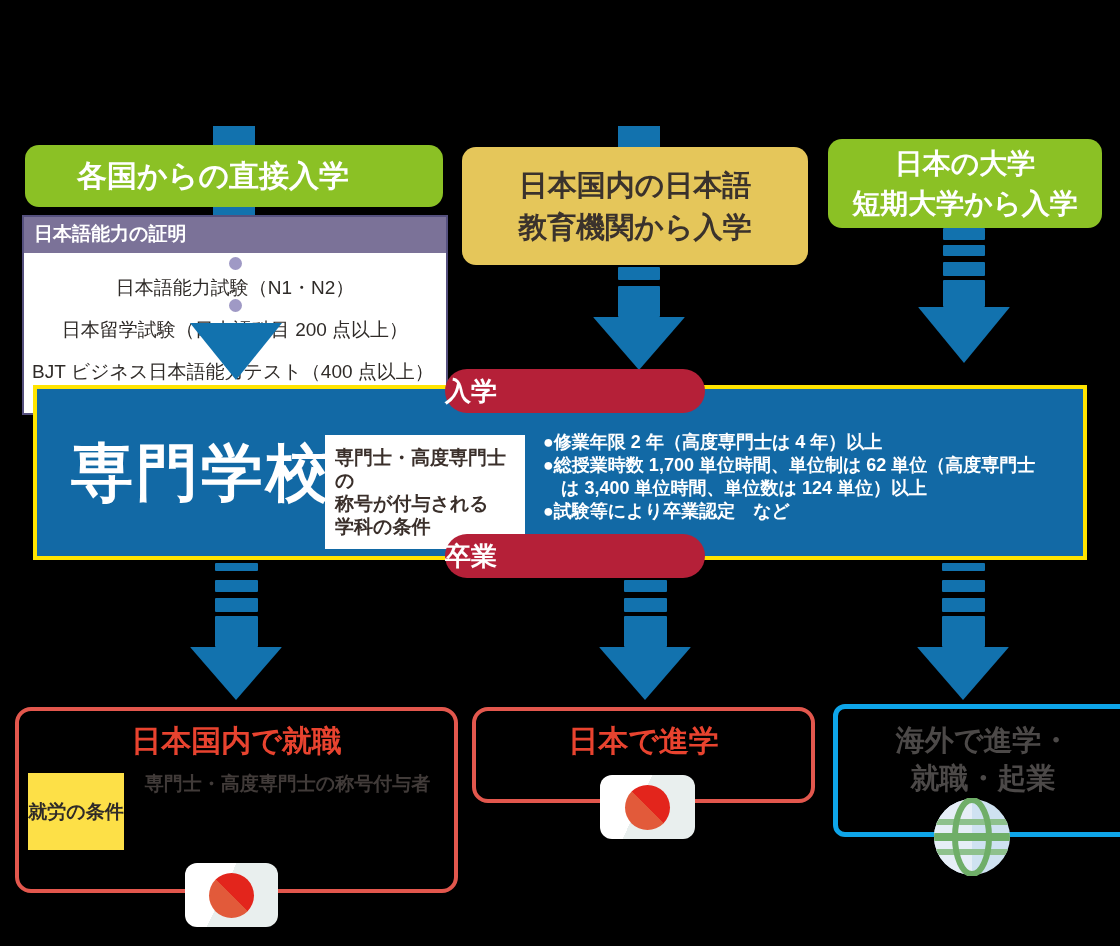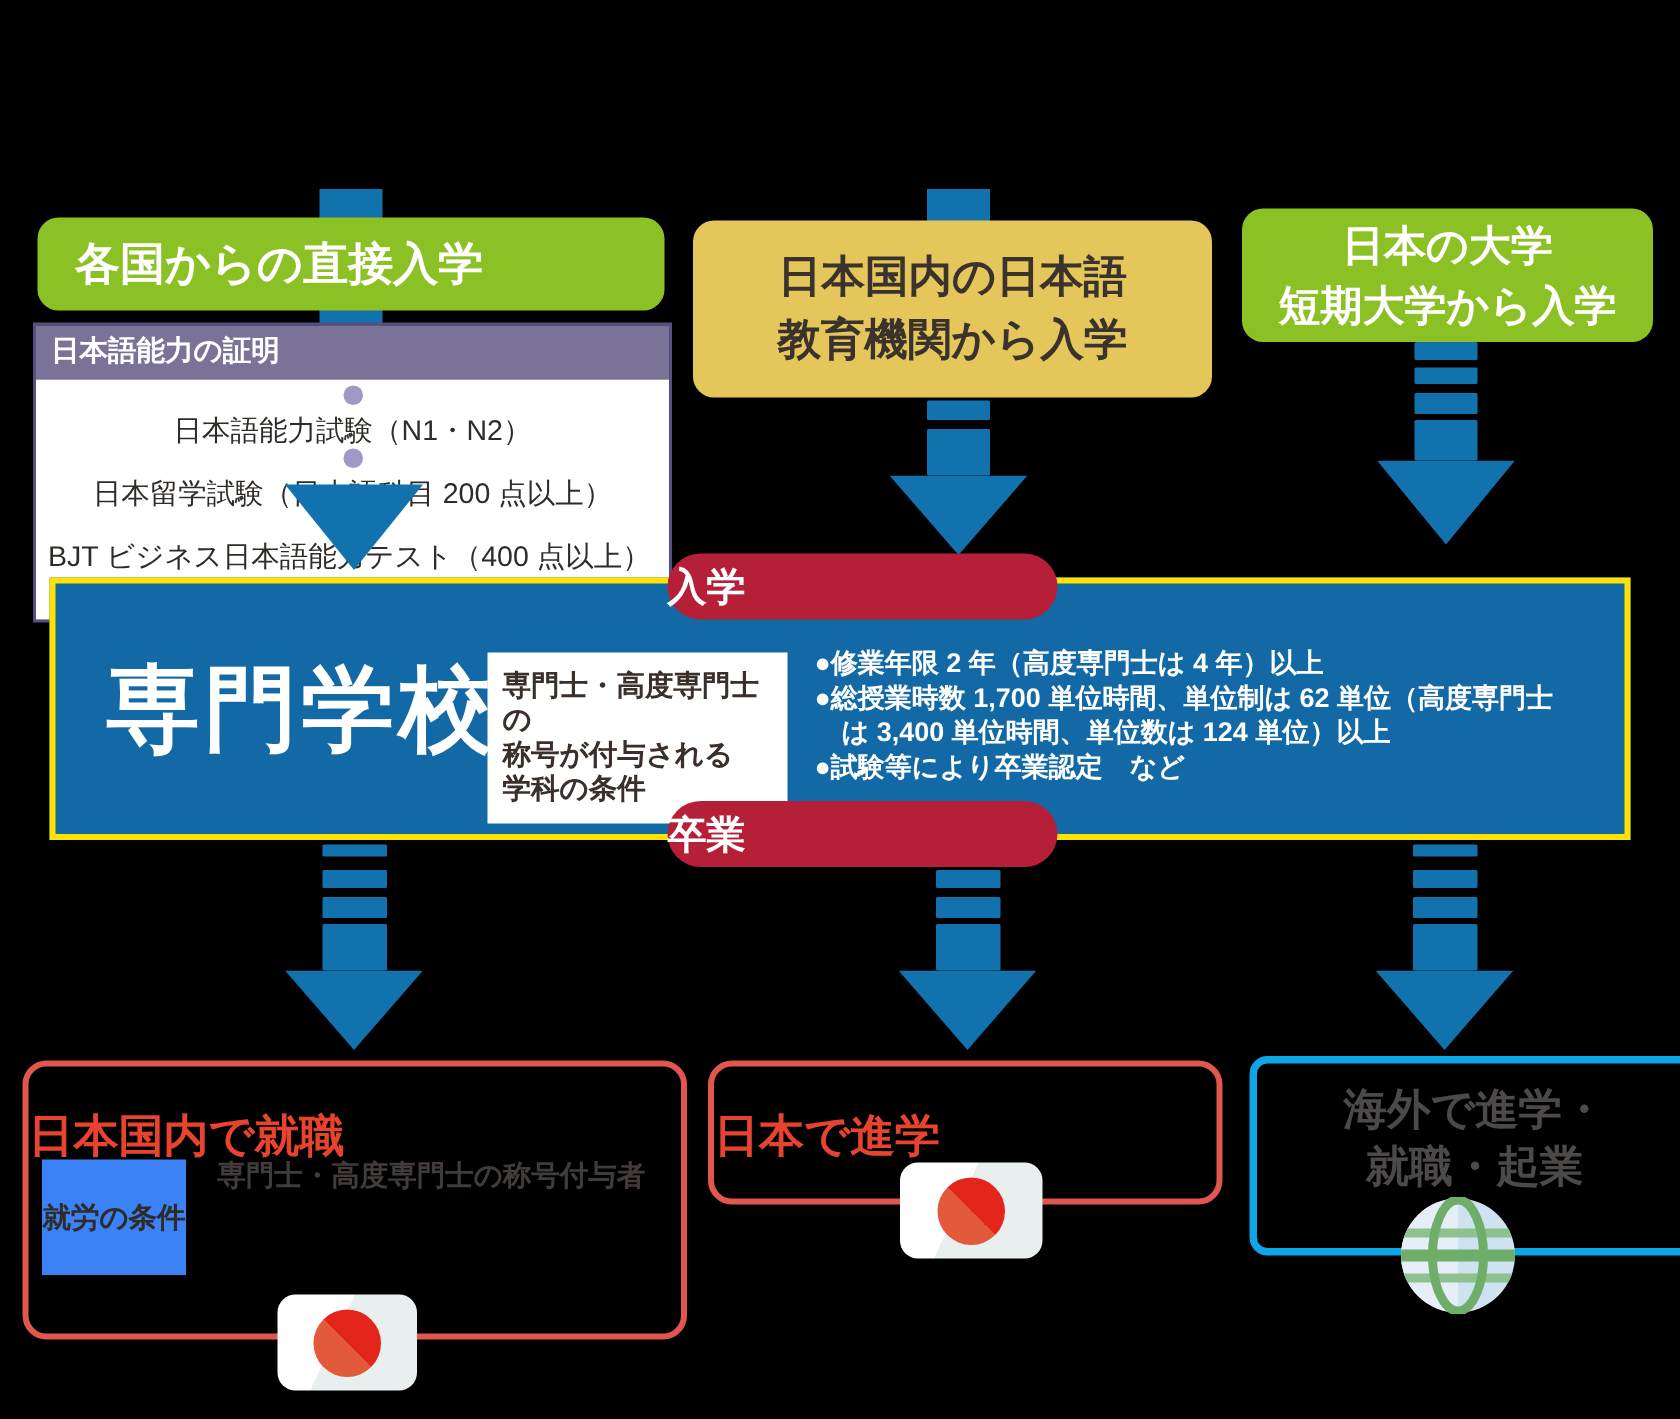--- a/index.html
+++ b/index.html
@@ -17,21 +17,21 @@
 
   
   .conn { background:#1272ae; }
   .conn-l1 { left:213px; top:126px; width:42px; height:21px; }
   .conn-l2 { left:213px; top:203px; width:42px; height:14px; }
   .conn-m1 { left:618px; top:126px; width:42px; height:23px; }
 
   
   .green-box { background:#8bc125; color:#fff; font-weight:bold; border-radius:14px; }
   .entry-left { left:25px; top:145px; width:418px; height:62px; font-size:30px;
-    display:flex; align-items:center; padding-left:25px; box-sizing:border-box; }
+    display:flex; align-items:center; padding-left:52px; box-sizing:border-box; }
   .entry-mid { left:462px; top:147px; width:346px; height:118px; background:#e5c65a;
     border-radius:14px; color:#3a322c; font-weight:bold; font-size:29px; line-height:1.45;
     display:flex; align-items:center; justify-content:center; text-align:center; }
   .entry-right { left:828px; top:139px; width:274px; height:89px; font-size:28px; line-height:1.4;
     display:flex; align-items:center; justify-content:center; text-align:center; }
 
   
   .info { left:22px; top:215px; width:426px; border:2px solid #55507e; box-sizing:border-box; }
   .info-header { background:#7b7298; color:#fff; font-size:19px; font-weight:bold; padding:4px 10px 6px; }
   .info-body { background:#fff; padding:4px 8px 7px; }
@@ -67,24 +67,24 @@
     font-size:26px; font-weight:bold; display:flex; align-items:center; 
     z-index:5; }
   .pill-adm { left:445px; top:369px; }
   .pill-grad { left:445px; top:534px; }
 
   
   .outcome { border-radius:16px; box-sizing:border-box; }
   .out-left { left:15px; top:707px; width:443px; height:186px; border:4px solid #e2574d; }
   .out-mid { left:472px; top:707px; width:343px; height:96px; border:4px solid #e2574d; }
   .out-right { left:833px; top:704px; width:300px; height:133px; border:5px solid #0ea5e9; border-radius:12px; }
-  .out-title { margin-top:26px; text-align:left; color:#e8432f; font-size:30px; font-weight:bold; }
+  .out-title { margin-top:10px; text-align:center; color:#e8432f; font-size:30px; font-weight:bold; }
   .out-sub { position:absolute; left:110px; right:8px; top:60px; text-align:center;
     color:#413b39; font-size:19px; font-weight:bold; }
-  .note-box { position:absolute; left:9px; top:62px; width:96px; height:77px; background:#3b82f6;
+  .note-box { position:absolute; left:9px; top:62px; width:96px; height:77px; background:#fde047;
     display:flex; align-items:center; justify-content:center; color:#2f2b28; font-size:19px;
     font-weight:bold; }
   .out-right-text { margin-top:12px; text-align:center; color:#4c4948; font-size:29px;
     font-weight:bold; line-height:1.32; }
 
   
   .flag { position:absolute; border-radius:12px;
     background:linear-gradient(115deg, #ffffff 42%, #e9efee 42%);
     display:flex; align-items:center; justify-content:center; z-index:6; }
   .flag-l { left:166px; top:152px; width:93px; height:64px; }

